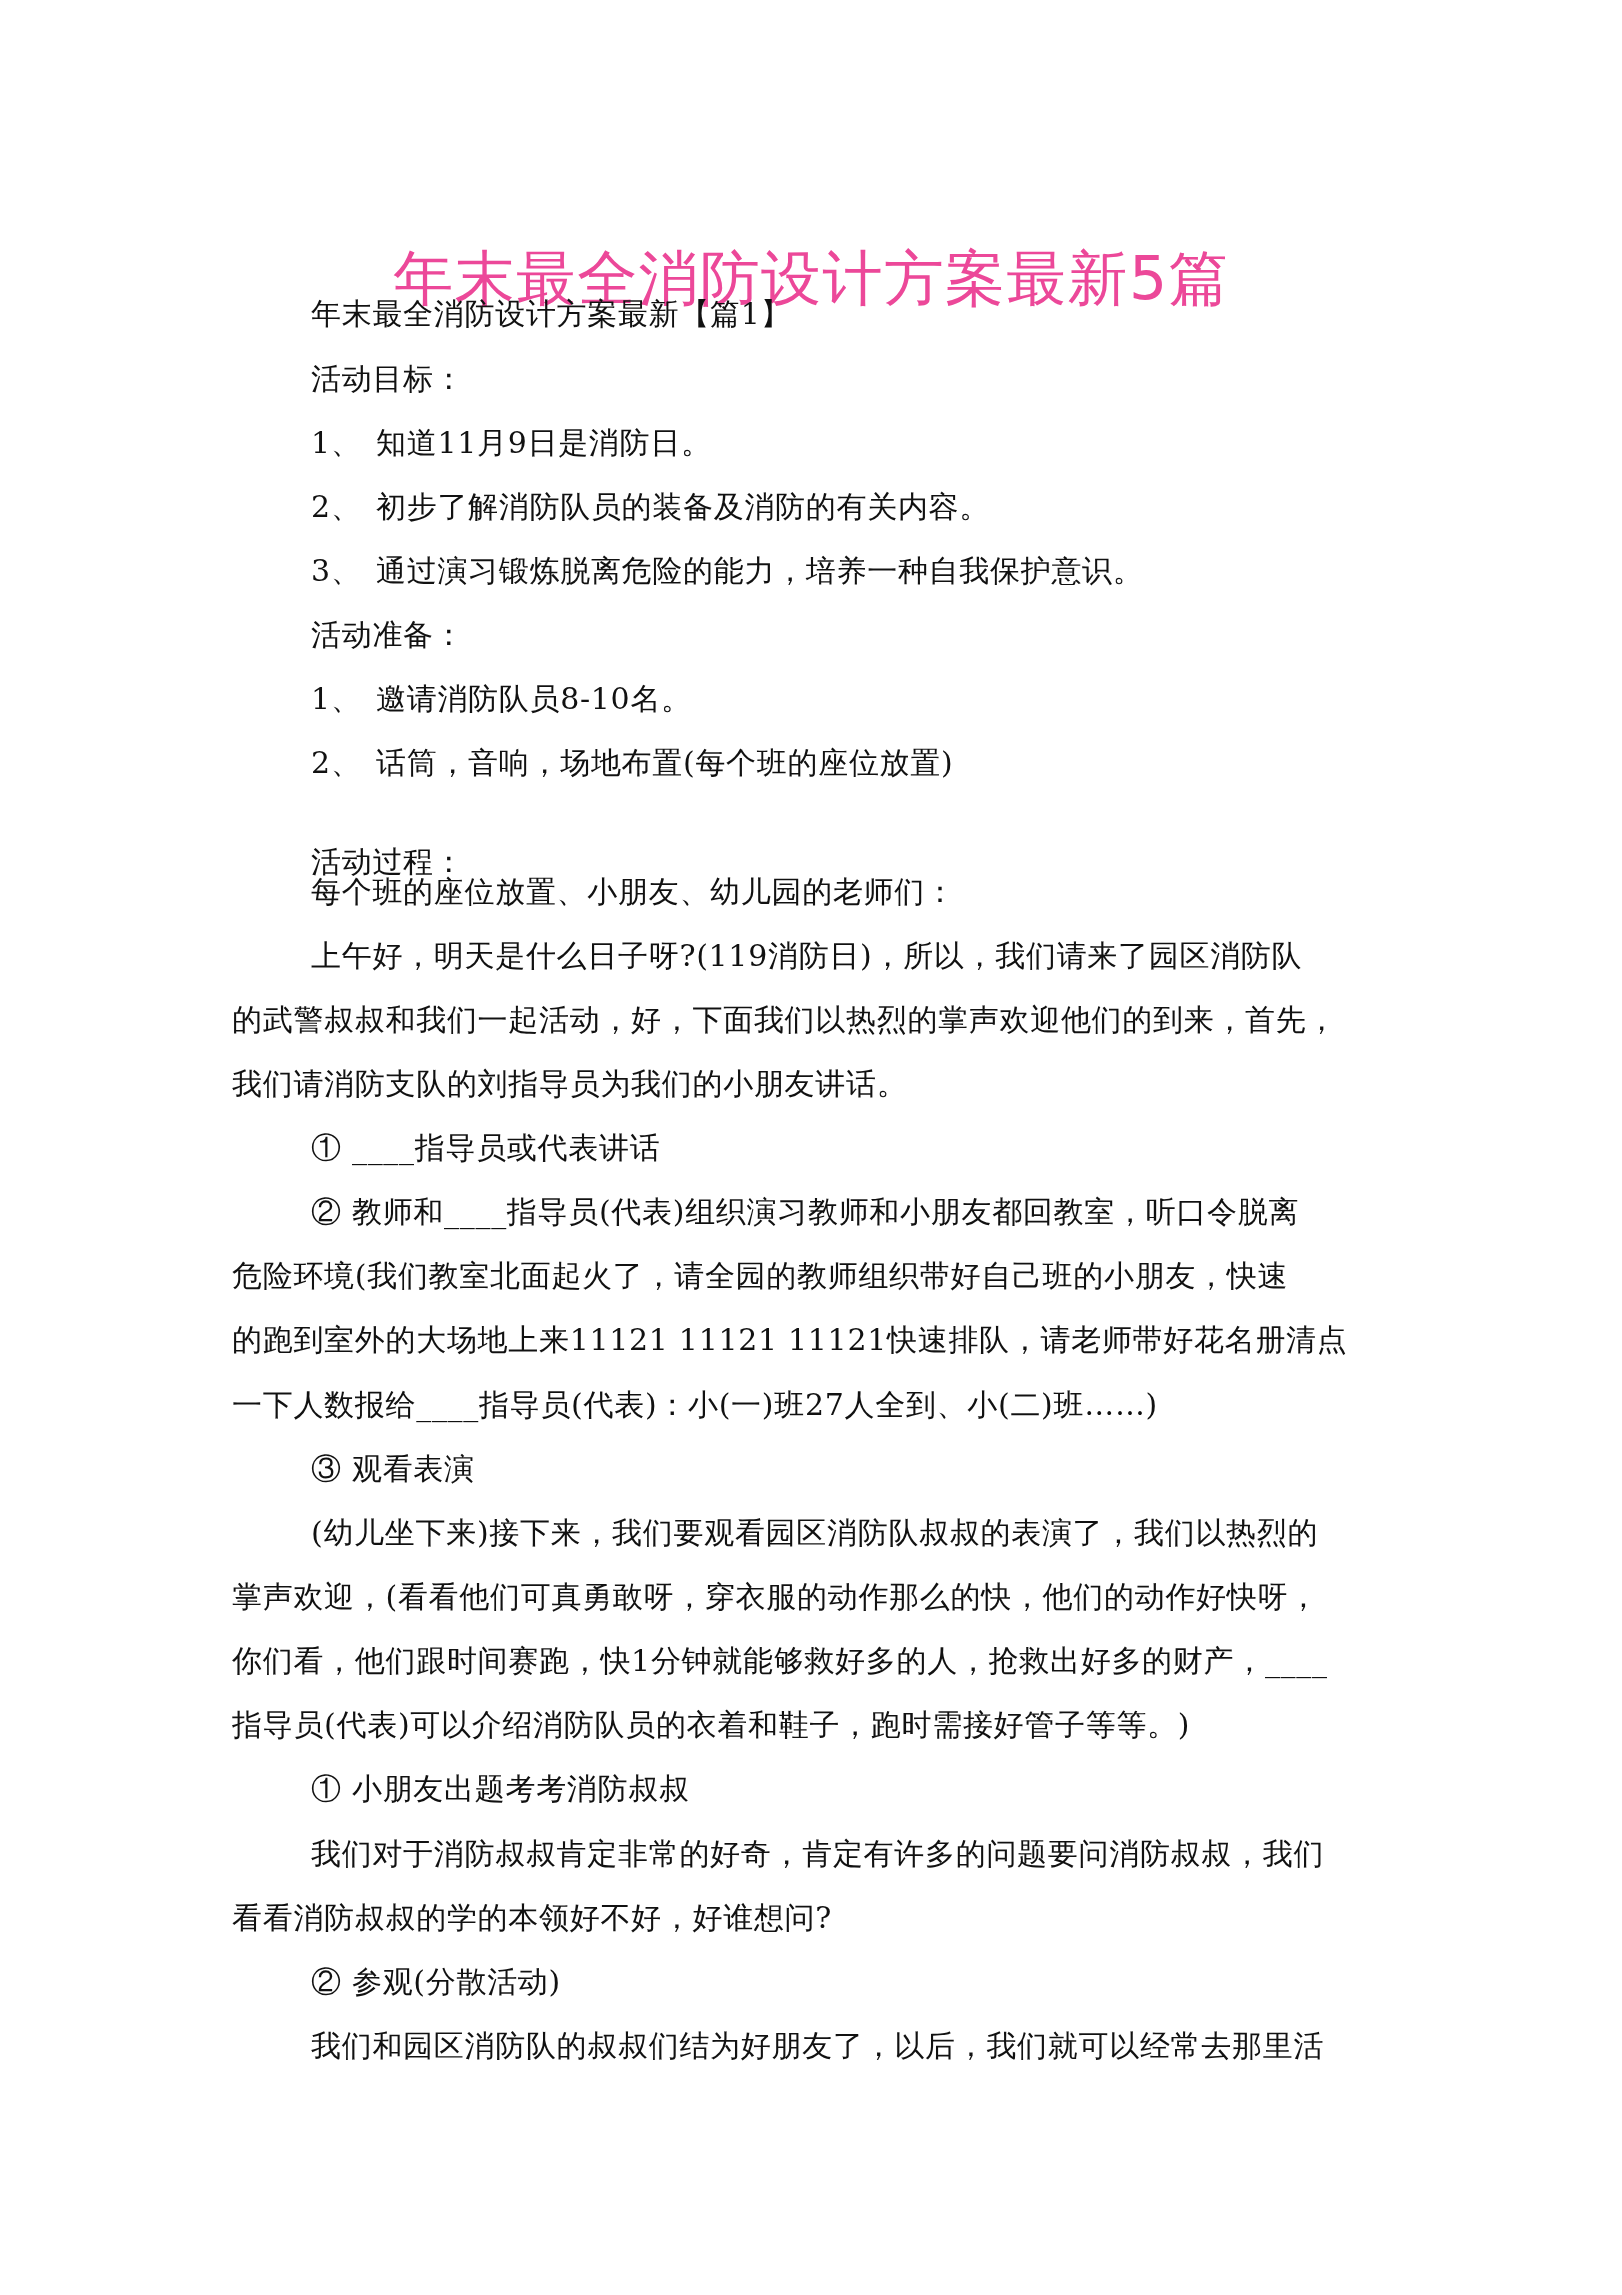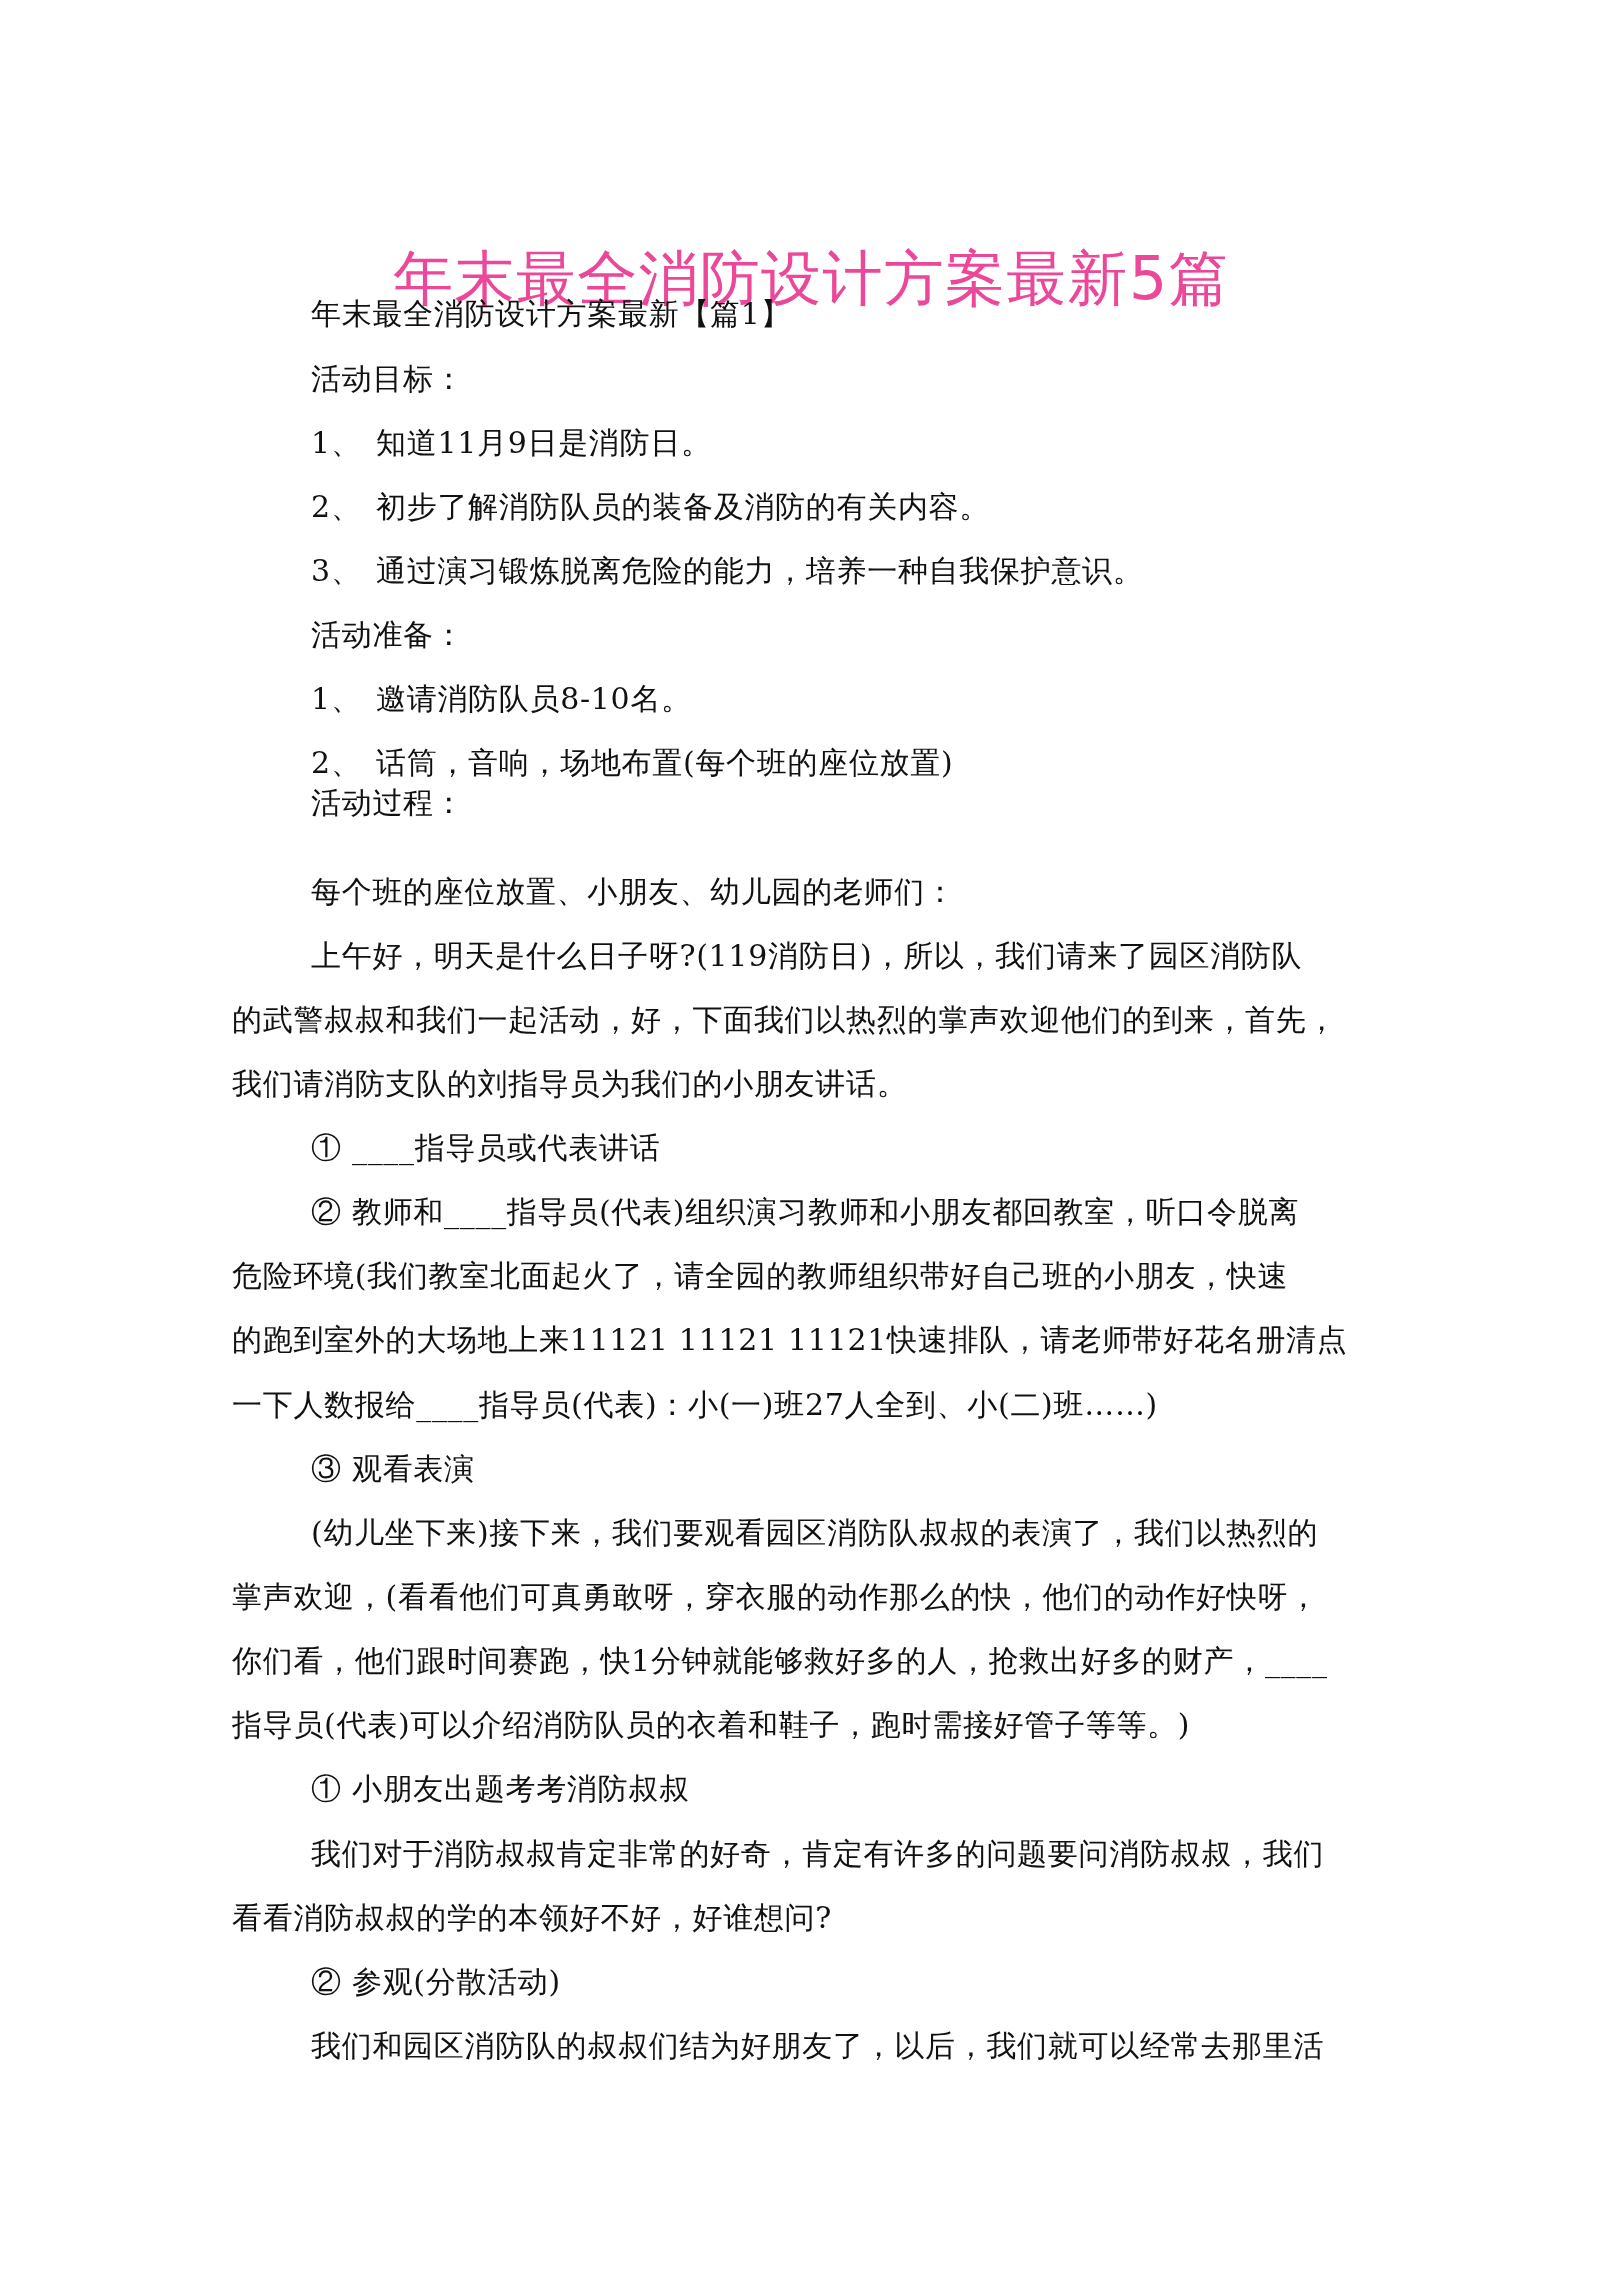--- a/index.html
+++ b/index.html
@@ -21,21 +21,21 @@
   <h1 class="title">年末最全消防设计方案最新5篇</h1>
 
   <div class="line ind" style="top:294px"><span>年末最全消防设计方案最新【篇1】</span></div>
   <div class="line ind" style="top:359px"><span>活动目标：</span></div>
   <div class="line ind" style="top:423px"><span class="num">1、</span><span>知道11月9日是消防日。</span></div>
   <div class="line ind" style="top:487px"><span class="num">2、</span><span>初步了解消防队员的装备及消防的有关内容。</span></div>
   <div class="line ind" style="top:551px"><span class="num">3、</span><span>通过演习锻炼脱离危险的能力，培养一种自我保护意识。</span></div>
   <div class="line ind" style="top:615px"><span>活动准备：</span></div>
   <div class="line ind" style="top:679px"><span class="num">1、</span><span>邀请消防队员8-10名。</span></div>
   <div class="line ind" style="top:743px"><span class="num">2、</span><span>话筒，音响，场地布置(每个班的座位放置)</span></div>
-  <div class="line ind" style="top:783px"><span>活动过程：</span></div>
+  <div class="line ind" style="top:842px"><span>活动过程：</span></div>
   <div class="line ind" style="top:872px"><span>每个班的座位放置、小朋友、幼儿园的老师们：</span></div>
   <div class="line ind" style="top:936px"><span>上午好，明天是什么日子呀?(119消防日)，所以，我们请来了园区消防队</span></div>
   <div class="line" style="top:1000px"><span>的武警叔叔和我们一起活动，好，下面我们以热烈的掌声欢迎他们的到来，首先，</span></div>
   <div class="line" style="top:1064px"><span>我们请消防支队的刘指导员为我们的小朋友讲话。</span></div>
   <div class="line ind" style="top:1128px"><span>① ____指导员或代表讲话</span></div>
   <div class="line ind" style="top:1192px"><span>② 教师和____指导员(代表)组织演习教师和小朋友都回教室，听口令脱离</span></div>
   <div class="line" style="top:1256px"><span>危险环境(我们教室北面起火了，请全园的教师组织带好自己班的小朋友，快速</span></div>
   <div class="line" style="top:1320px"><span>的跑到室外的大场地上来11121 11121 11121快速排队，请老师带好花名册清点</span></div>
   <div class="line" style="top:1385px"><span>一下人数报给____指导员(代表)：小(一)班27人全到、小(二)班……)</span></div>
   <div class="line ind" style="top:1449px"><span>③ 观看表演</span></div>

